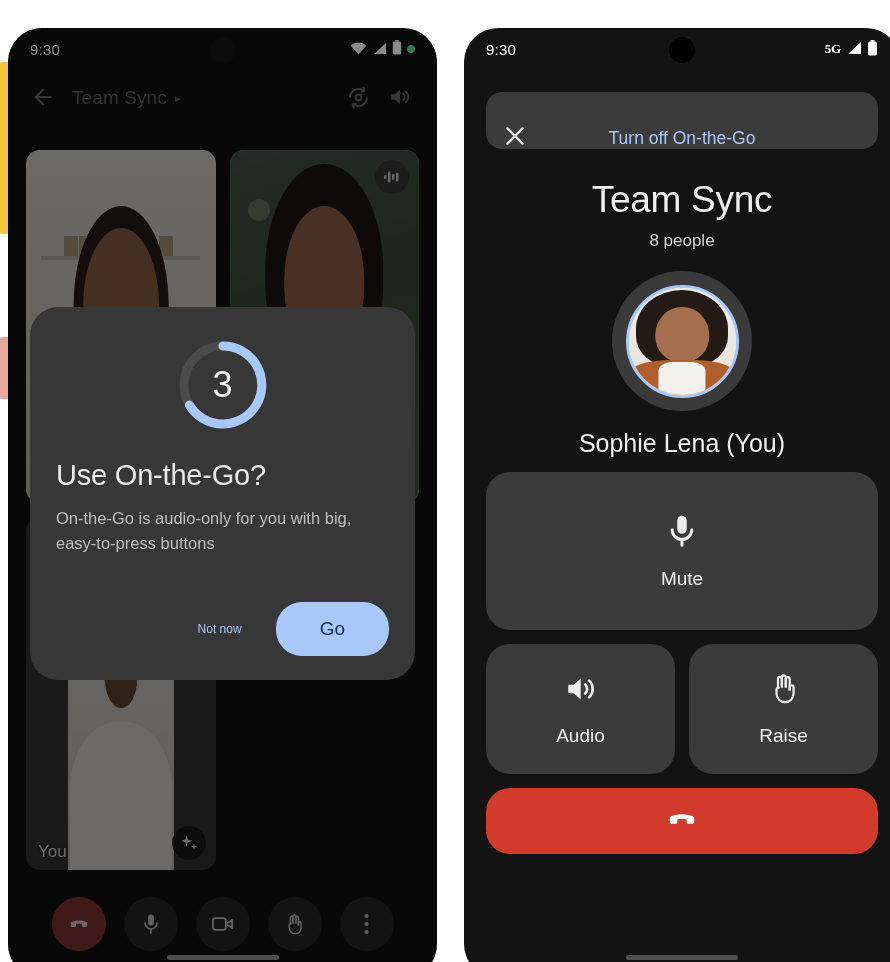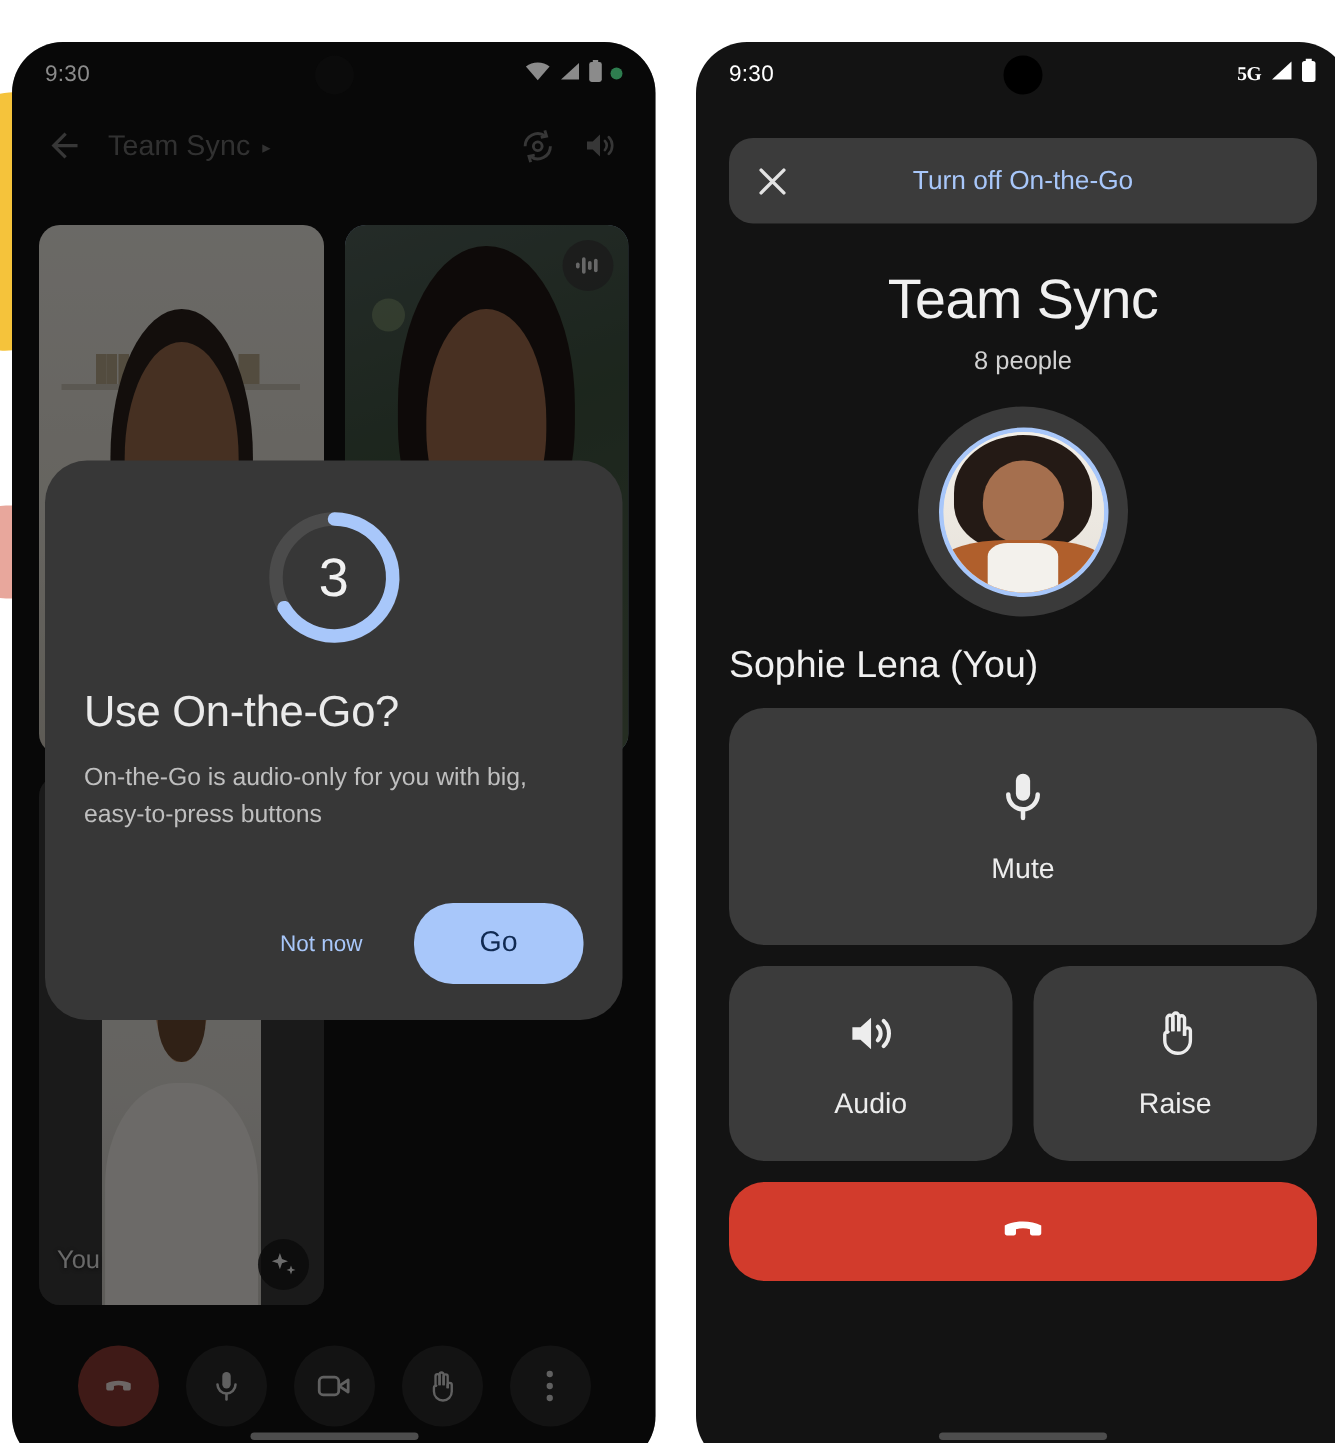--- a/index.html
+++ b/index.html
@@ -105,21 +105,21 @@
     z-index: 1;
   }
   .tile {
     position: relative;
     border-radius: 14px;
     overflow: hidden;
     background: #2a2a2a;
   }
   .tile.speaking { box-shadow: inset 0 0 0 3px #a8c7fa; }
   .tile-name {
-    position: absolute; left: 12px; bottom: 20px;
+    position: absolute; left: 12px; bottom: 8px;
     color: #e8e8e8; font-size: 17px;
     text-shadow: 0 1px 3px rgba(0,0,0,.65);
     z-index: 3;
   }
   .tile-badge {
     position: absolute; right: 10px; bottom: 10px;
     width: 34px; height: 34px; border-radius: 50%;
     background: rgba(24,24,24,.86);
     display: flex; align-items: center; justify-content: center;
     color: #e4e4e4; font-size: 14px;
@@ -236,41 +236,41 @@
     letter-spacing: -.2px; margin-bottom: 14px;
   }
   .dlg-body {
     color: #bfbfbf; font-size: 16.5px; line-height: 25px;
     margin-bottom: 46px; max-width: 330px;
   }
   .dlg-actions {
     display: flex; align-items: center; justify-content: flex-end; gap: 10px;
   }
   .btn-text {
-    color: #a8c7fa; font-size: 15px;
+    color: #a8c7fa; font-size: 12px;
     padding: 14px 24px; border-radius: 24px;
     background: transparent; border: 0;
     font-family: inherit;
   }
   .btn-filled {
     color: #102a52; font-size: 19px;
     padding: 16px 44px; border-radius: 26px;
     background: #a8c7fa; border: 0;
     font-family: inherit;
   }
 
   
   .otg { position: relative; width: 100%; height: 100%; padding: 0 22px; }
   .otg-banner {
     position: relative;
     margin-top: 22px;
     height: 57px;
     background: #3b3b3b;
     border-radius: 16px;
-    display: flex; align-items: center;
+    display: flex; align-items: flex-end;
   }
   .otg-close {
     width: 58px; display:flex; align-items:center; justify-content:center;
     color: #e3e3e3;
   }
   .otg-banner-label {
     position:absolute; left:0; right:0; text-align:center;
     color: #a8c7fa; font-size: 17.5px;
     pointer-events:none;
   }
@@ -301,21 +301,21 @@
   .avatar .a-bg { position:absolute; inset:0; background:linear-gradient(180deg,#f2efe9 0%,#e7e2da 100%); }
   .avatar .a-hair { position:absolute; left:50%; transform:translateX(-50%);
                     width:86%; height:72%; top:2%; background:#241a15; border-radius:50% 50% 40% 40%; }
   .avatar .a-face { position:absolute; left:50%; transform:translateX(-50%);
                     width:50%; height:52%; top:18%; background:#a56f4e; border-radius:50% 50% 46% 46%; }
   .avatar .a-jacket { position:absolute; left:50%; transform:translateX(-50%);
                       width:100%; height:32%; bottom:0; background:#b05f2c; border-radius:40% 40% 0 0; }
   .avatar .a-shirt { position:absolute; left:50%; transform:translateX(-50%);
                      width:44%; height:30%; bottom:0; background:#f3f1ec; border-radius:28% 28% 0 0; }
   .otg-name {
-    text-align: left; color: #f0f0f0;
+    text-align: center; color: #f0f0f0;
     font-size: 25px; margin-top: 18px;
   }
   .btn-present {
     margin-top: 22px; height: 44px;
     background: #a8c7fa; border-radius: 22px;
     display: flex; align-items: center; justify-content: center; gap: 10px;
     color: #102a52; font-size: 17px;
   }
   .big-btn {
     background: #3b3b3b; border-radius: 24px;

